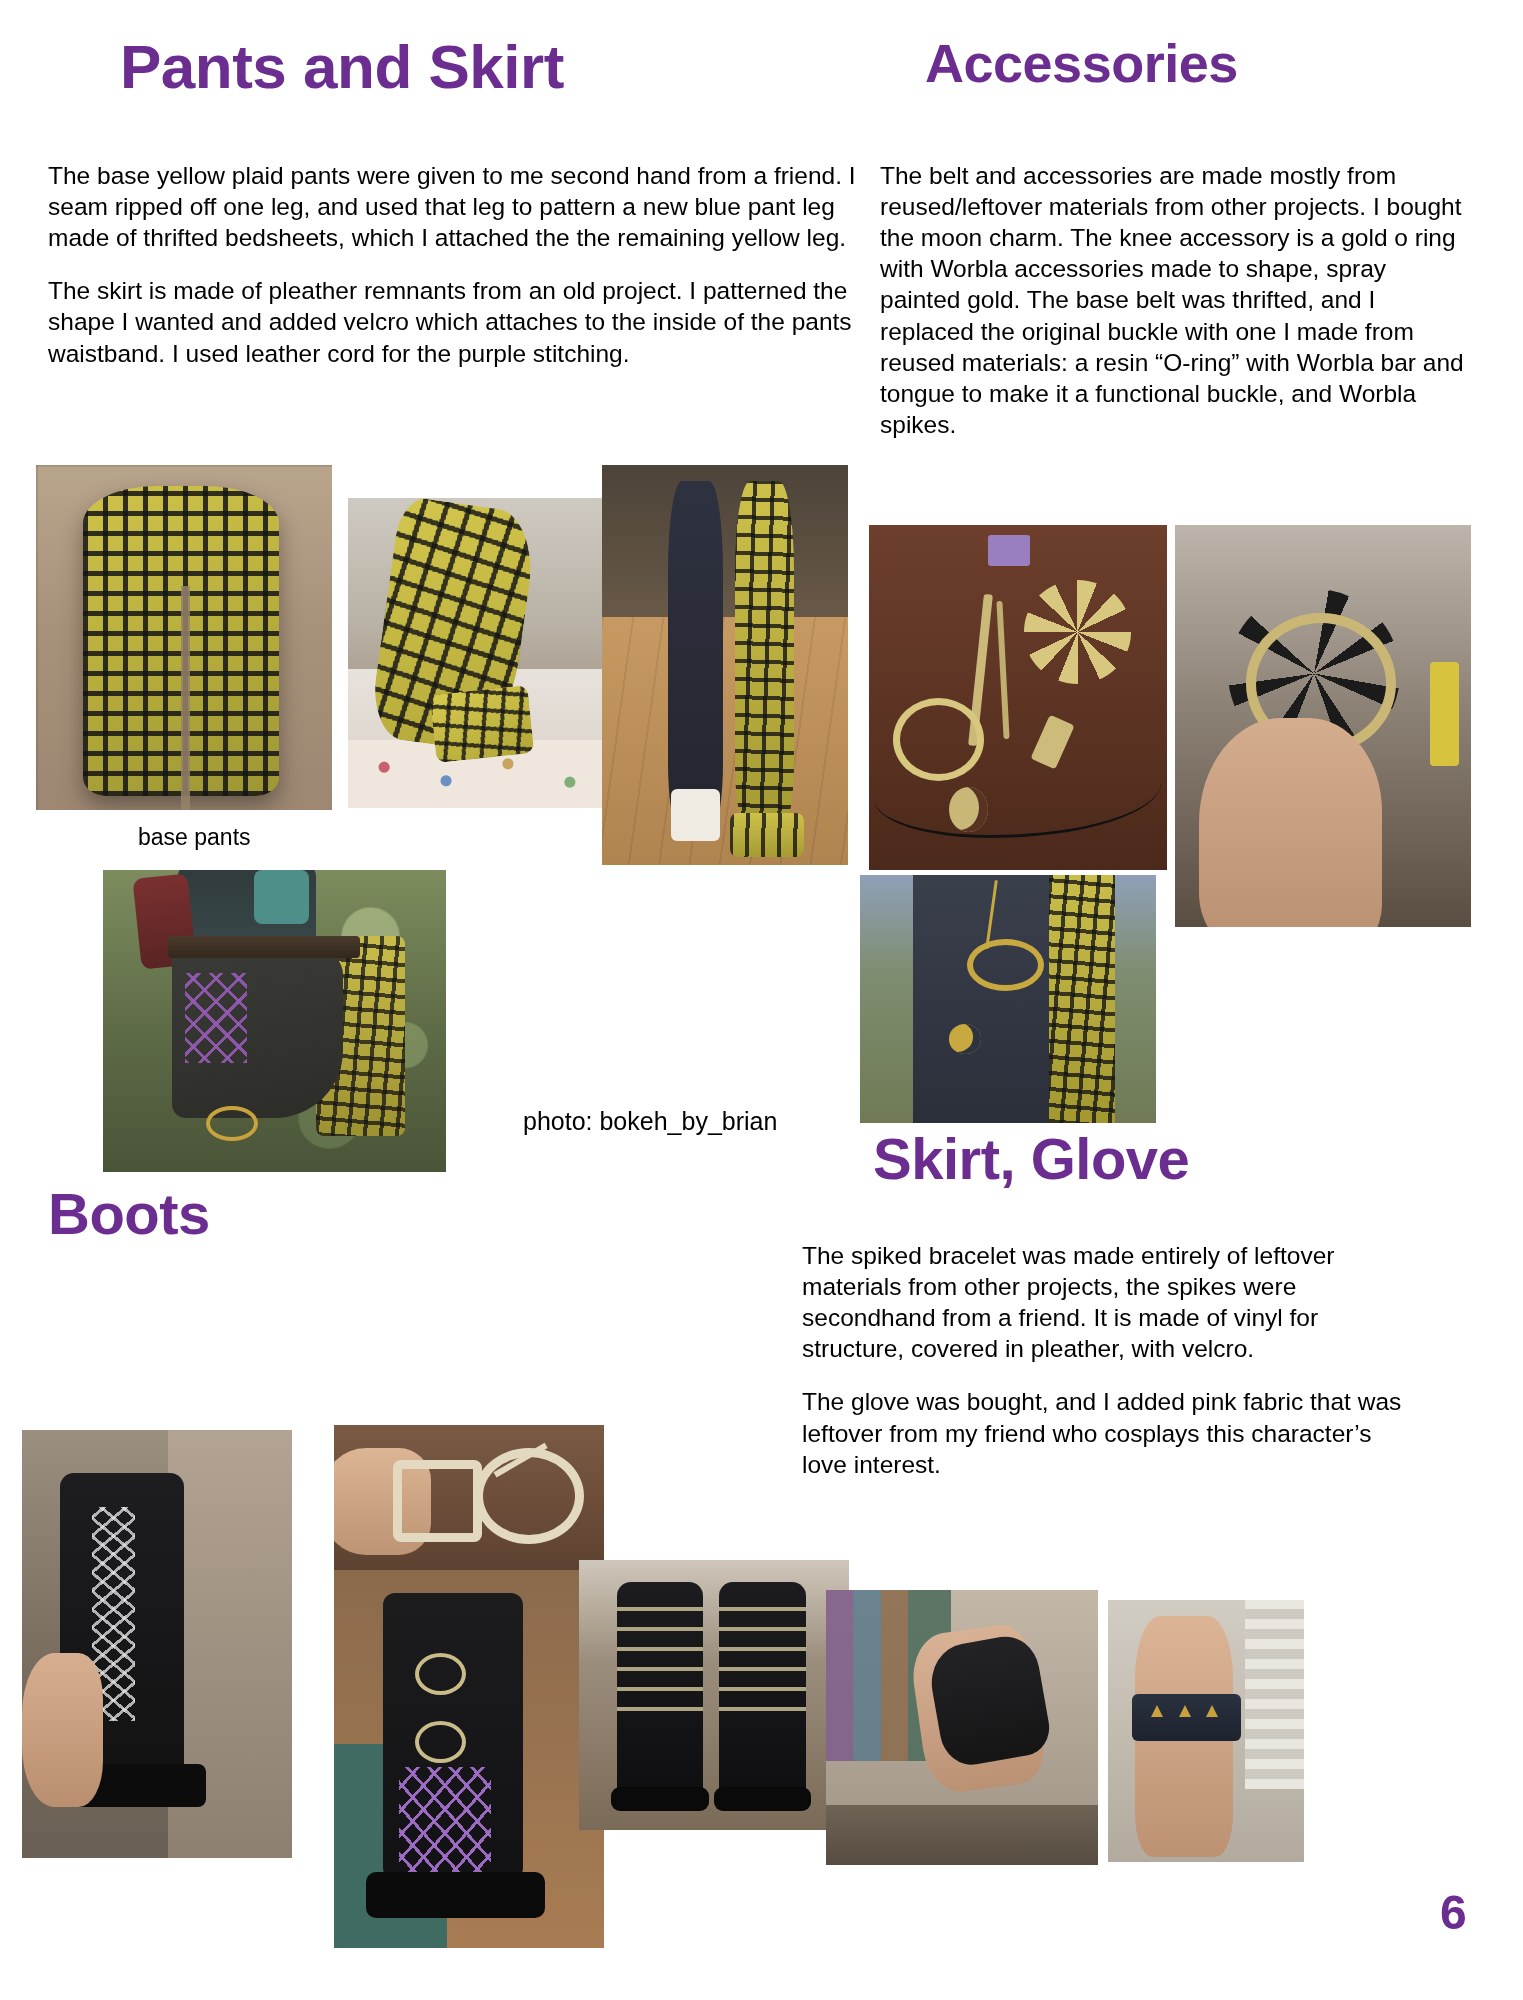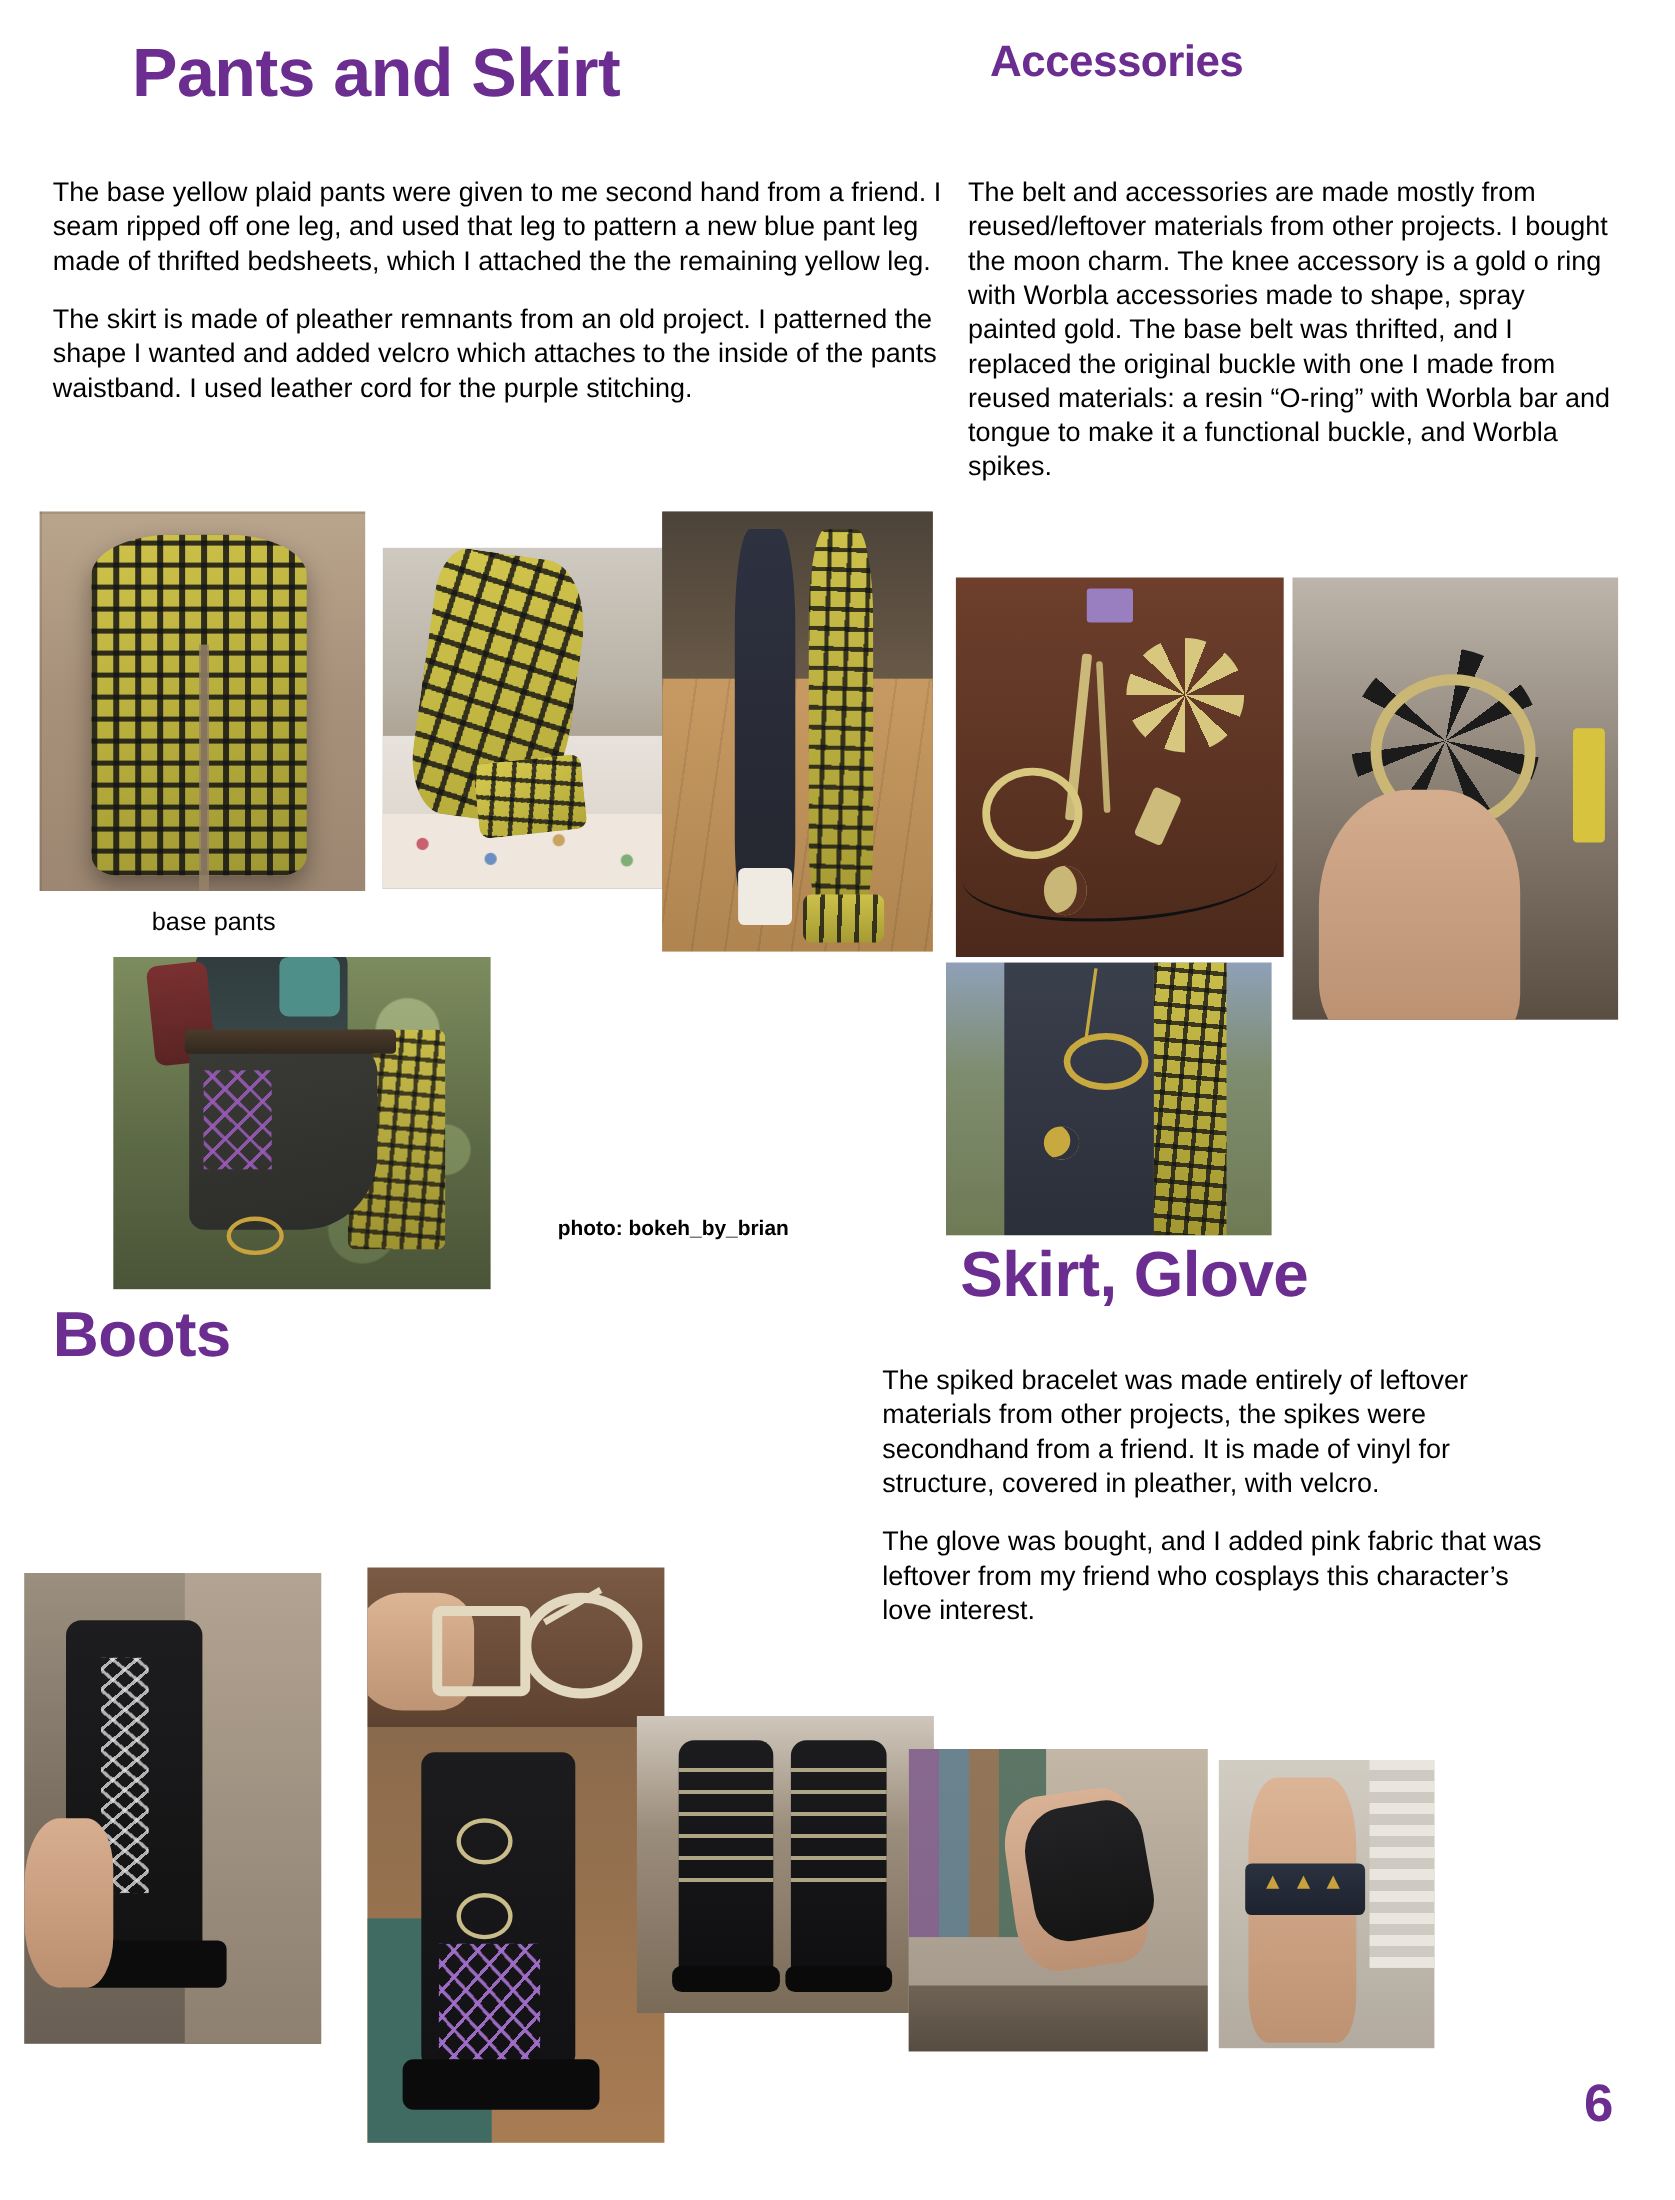--- a/index.html
+++ b/index.html
@@ -546,23 +546,23 @@
       <div class="teal"></div>
       <div class="armred"></div>
       <div class="plaidside"></div>
       <div class="skirt"></div>
       <div class="lace"></div>
       <div class="belt"></div>
       <div class="ring"></div>
     </div>
   </div>
 
-  <div class="caption" style="left:507px; top:1107px; font-size:19px;font-weight:bold;">photo: bokeh_by_brian</div>
-
-  <div class="heading" style="left:900px; top:36px; font-size:40px;">Accessories</div>
+  <div class="caption" style="left:523px; top:1107px; font-size:25px;">photo: bokeh_by_brian</div>
+
+  <div class="heading" style="left:925px; top:36px; font-size:54px;">Accessories</div>
 
   <div class="body-text" style="left:880px; top:160px; width:590px;">
     <p>The belt and accessories are made mostly from reused/leftover materials from other projects. I bought the moon charm. The knee accessory is a gold o ring with Worbla accessories made to shape, spray painted gold. The base belt was thrifted, and I replaced the original buckle with one I made from reused materials: a resin “O-ring” with Worbla bar and tongue to make it a functional buckle, and Worbla spikes.</p>
   </div>
 
   <div class="photo art-bench" style="left:869px; top:525px; width:298px; height:345px;">
     <div class="inner">
       <div class="purple"></div>
       <div class="sunburst"></div>
       <div class="bar1"></div>

